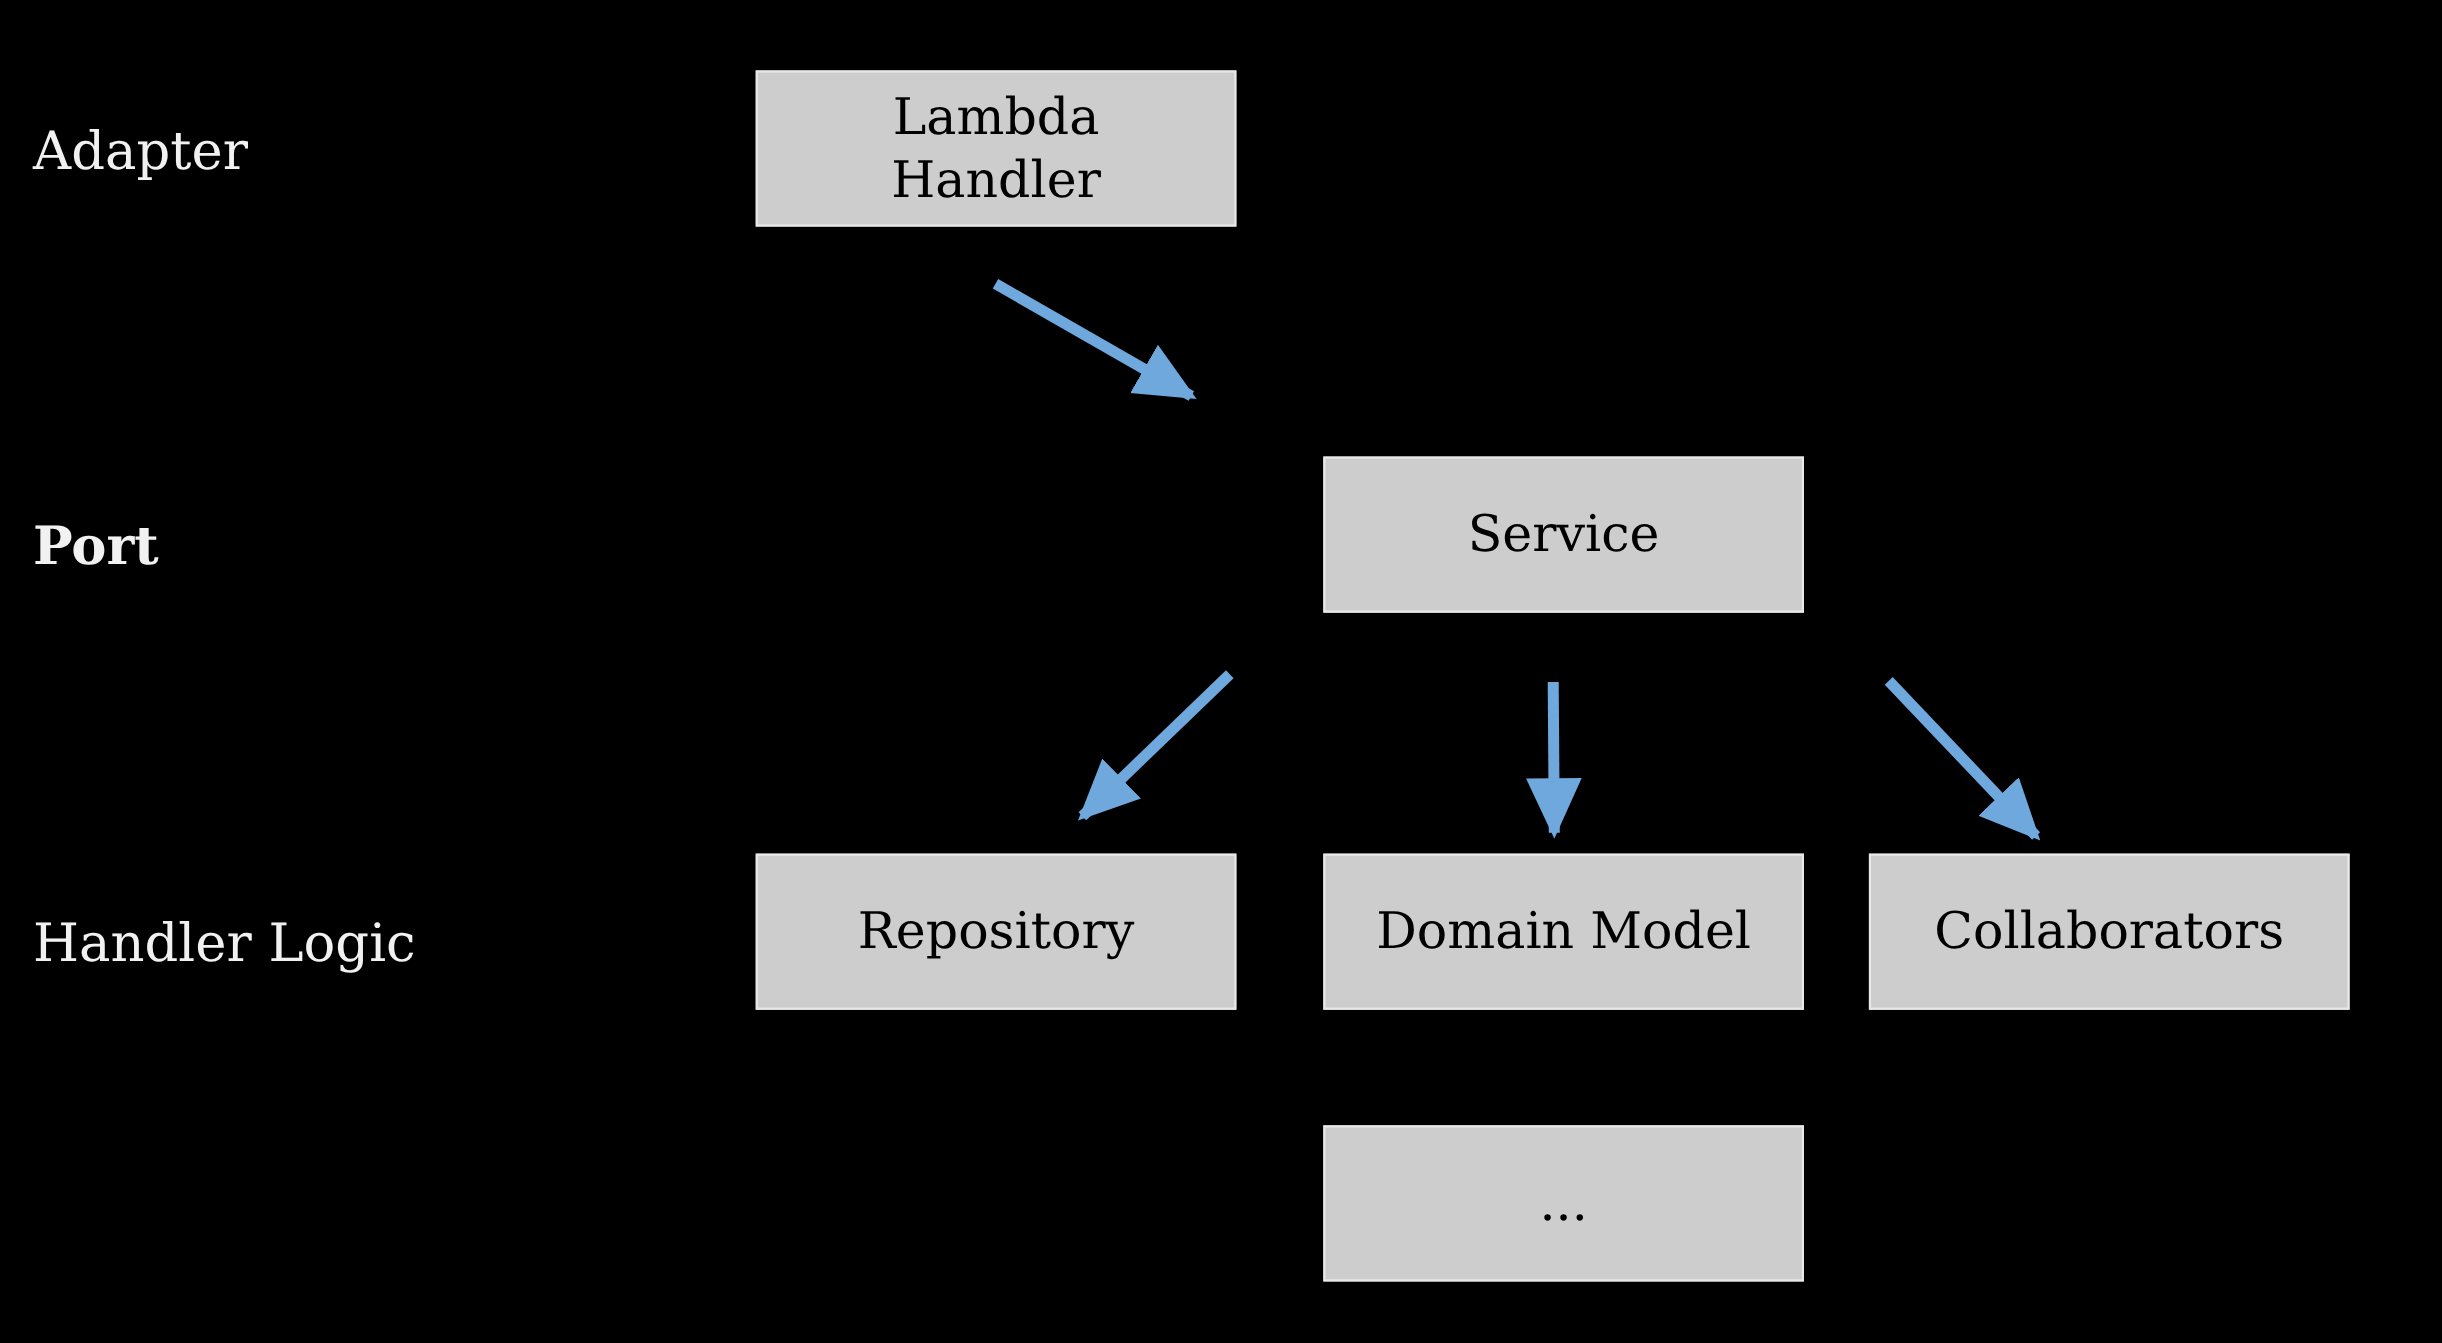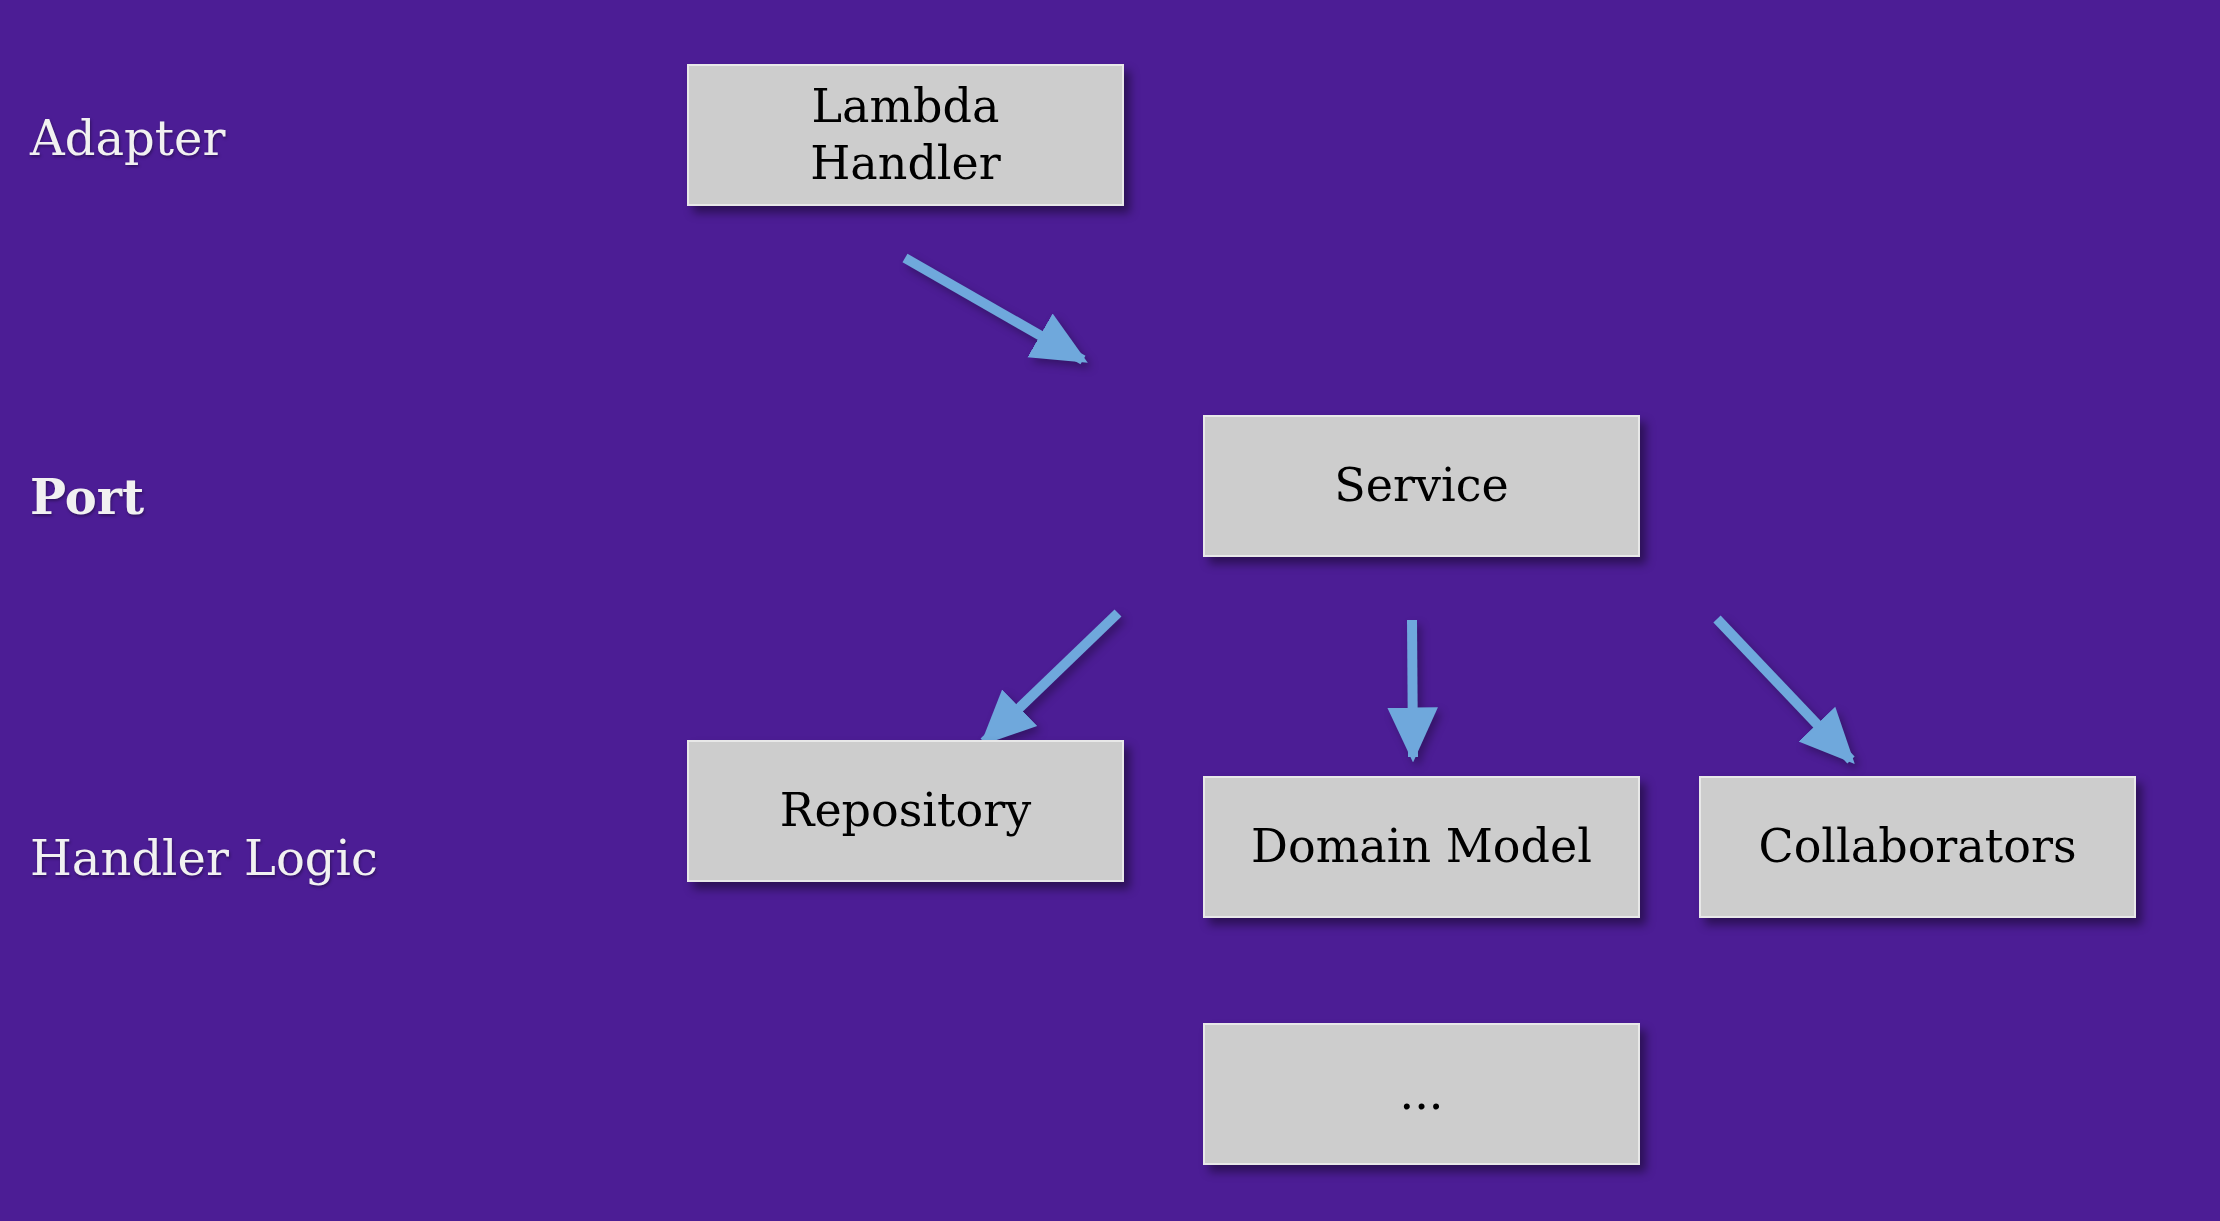--- a/index.html
+++ b/index.html
@@ -4,21 +4,21 @@
 <style>
   html, body {
     margin: 0;
     padding: 0;
     background: #434343;
   }
   .stage {
     position: relative;
     width: 2220px;
     height: 1221px;
-    background: #4c1d95;
+    background: #000000;
     overflow: hidden;
     font-family: "DejaVu Serif", "Liberation Serif", serif;
   }
   .row-label {
     position: absolute;
     left: 30px;
     color: #f1f1f1;
     font-size: 48px;
     line-height: 48px;
     white-space: nowrap;
@@ -42,21 +42,21 @@
     text-align: center;
   }
   .node .node-label {
     color: #000000;
     font-size: 46px;
     line-height: 1.25;
     white-space: pre-line;
   }
   .node.lambda-handler { left: 687px;  top: 64px;  }
   .node.service        { left: 1203px; top: 415px; }
-  .node.repository     { left: 687px;  top: 740px; }
+  .node.repository     { left: 687px;  top: 776px; }
   .node.domain-model   { left: 1203px; top: 776px; }
   .node.collaborators  { left: 1699px; top: 776px; }
   .node.more           { left: 1203px; top: 1023px; }
 
   svg.arrows {
     position: absolute;
     left: 0;
     top: 0;
     width: 2220px;
     height: 1221px;

